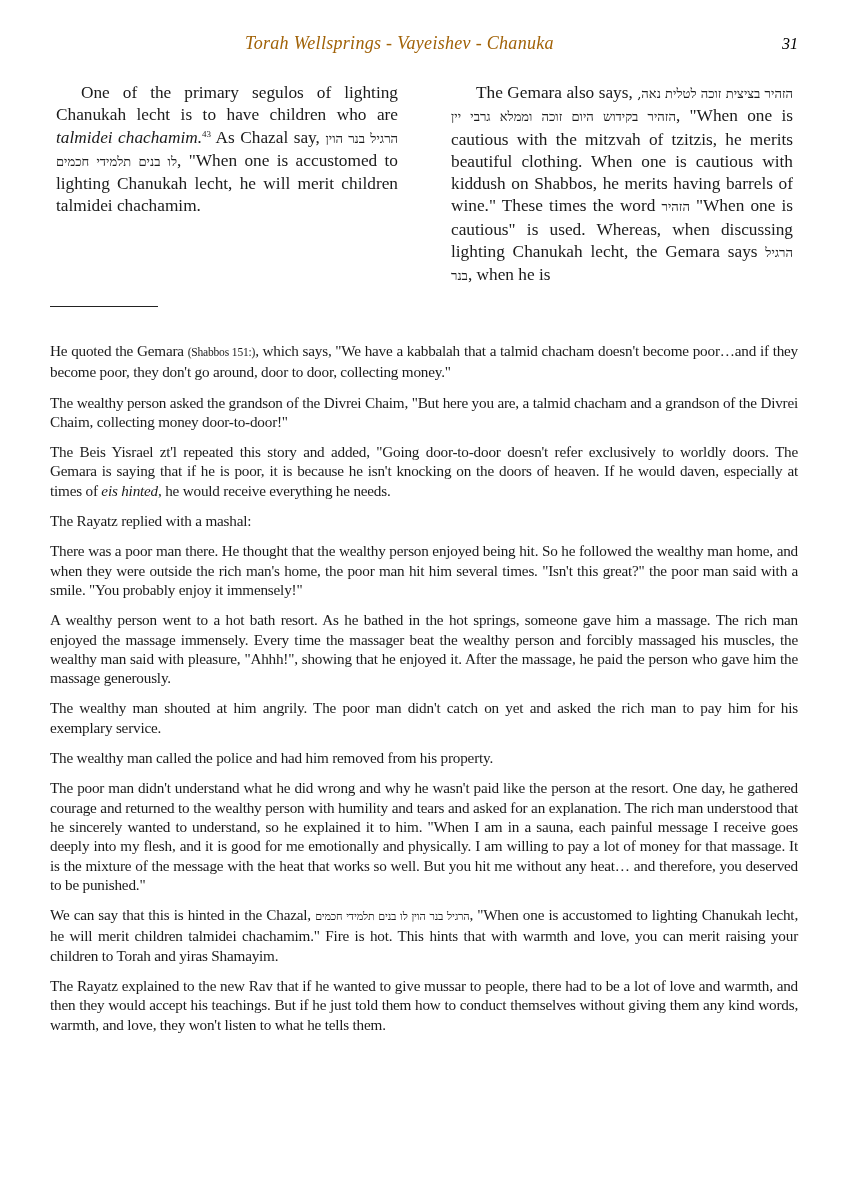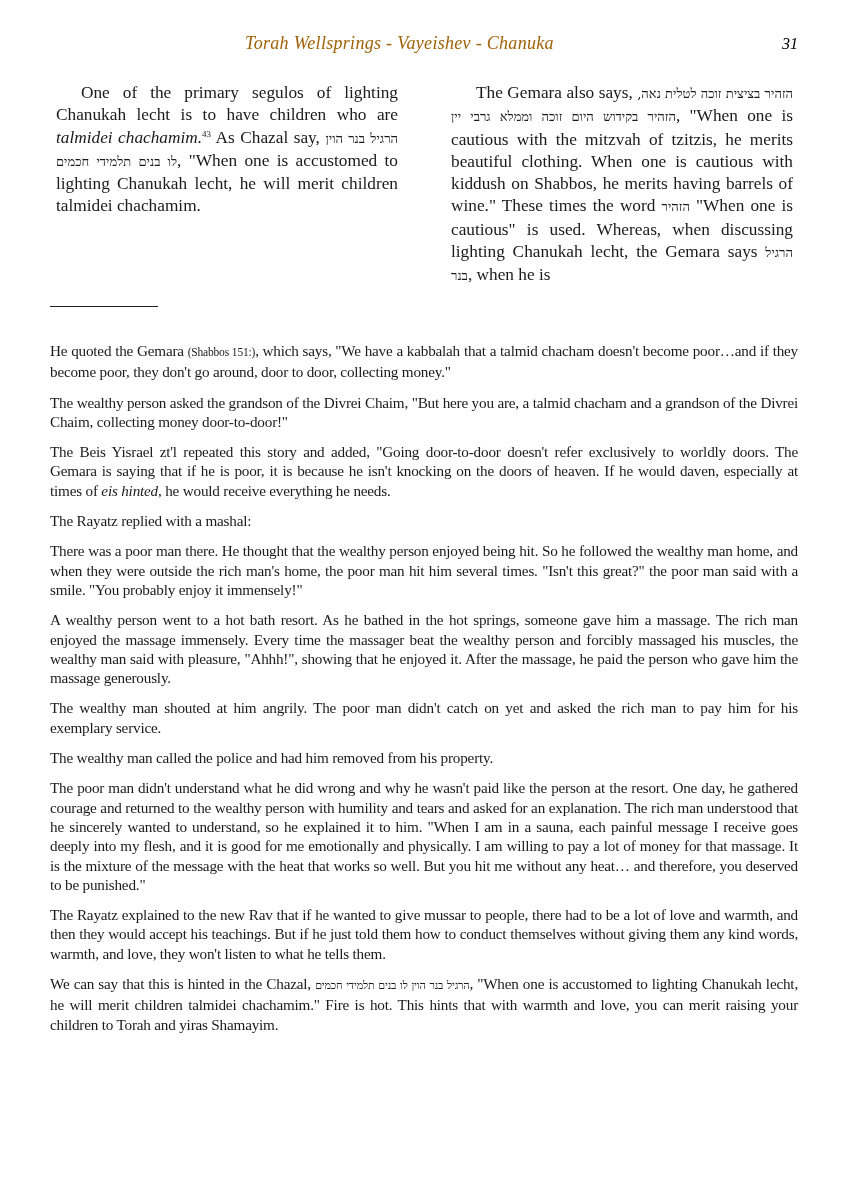--- a/index.html
+++ b/index.html
@@ -43,15 +43,15 @@
 <div class="footnotes">
   <p><span>He quoted the Gemara </span><span class="small">(Shabbos 151:)</span><span>, which says, "We have a kabbalah that a talmid chacham doesn't become poor…and if they become poor, they don't go around, door to door, collecting money."</span></p>
   <p>The wealthy person asked the grandson of the Divrei Chaim, "But here you are, a talmid chacham and a grandson of the Divrei Chaim, collecting money door-to-door!"</p>
   <p><span>The Beis Yisrael zt'l repeated this story and added, "Going door-to-door doesn't refer exclusively to worldly doors. The Gemara is saying that if he is poor, it is because he isn't knocking on the doors of heaven. If he would daven, especially at times of </span><i>eis hinted</i><span>, he would receive everything he needs.</span></p>
   <p>The Rayatz replied with a mashal:</p>
   <p>There was a poor man there. He thought that the wealthy person enjoyed being hit. So he followed the wealthy man home, and when they were outside the rich man's home, the poor man hit him several times. "Isn't this great?" the poor man said with a smile. "You probably enjoy it immensely!"</p>
   <p>A wealthy person went to a hot bath resort. As he bathed in the hot springs, someone gave him a massage. The rich man enjoyed the massage immensely. Every time the massager beat the wealthy person and forcibly massaged his muscles, the wealthy man said with pleasure, "Ahhh!", showing that he enjoyed it. After the massage, he paid the person who gave him the massage generously.</p>
   <p>The wealthy man shouted at him angrily. The poor man didn't catch on yet and asked the rich man to pay him for his exemplary service.</p>
   <p>The wealthy man called the police and had him removed from his property.</p>
   <p>The poor man didn't understand what he did wrong and why he wasn't paid like the person at the resort. One day, he gathered courage and returned to the wealthy person with humility and tears and asked for an explanation. The rich man understood that he sincerely wanted to understand, so he explained it to him. "When I am in a sauna, each painful message I receive goes deeply into my flesh, and it is good for me emotionally and physically. I am willing to pay a lot of money for that massage. It is the mixture of the message with the heat that works so well. But you hit me without any heat… and therefore, you deserved to be punished."</p>
+  <p><span>We can say that this is hinted in the Chazal, </span><span class="heb-sm">הרגיל בנר הוין לו בנים תלמידי חכמים</span><span>, "When one is accustomed to lighting Chanukah lecht, he will merit children talmidei chachamim." Fire is hot. This hints that with warmth and love, you can merit raising your children to Torah and yiras Shamayim.</span></p>
   <p>The Rayatz explained to the new Rav that if he wanted to give mussar to people, there had to be a lot of love and warmth, and then they would accept his teachings. But if he just told them how to conduct themselves without giving them any kind words, warmth, and love, they won't listen to what he tells them.</p>
-  <p><span>We can say that this is hinted in the Chazal, </span><span class="heb-sm">הרגיל בנר הוין לו בנים תלמידי חכמים</span><span>, "When one is accustomed to lighting Chanukah lecht, he will merit children talmidei chachamim." Fire is hot. This hints that with warmth and love, you can merit raising your children to Torah and yiras Shamayim.</span></p>
 </div>
 
 </body></html>

